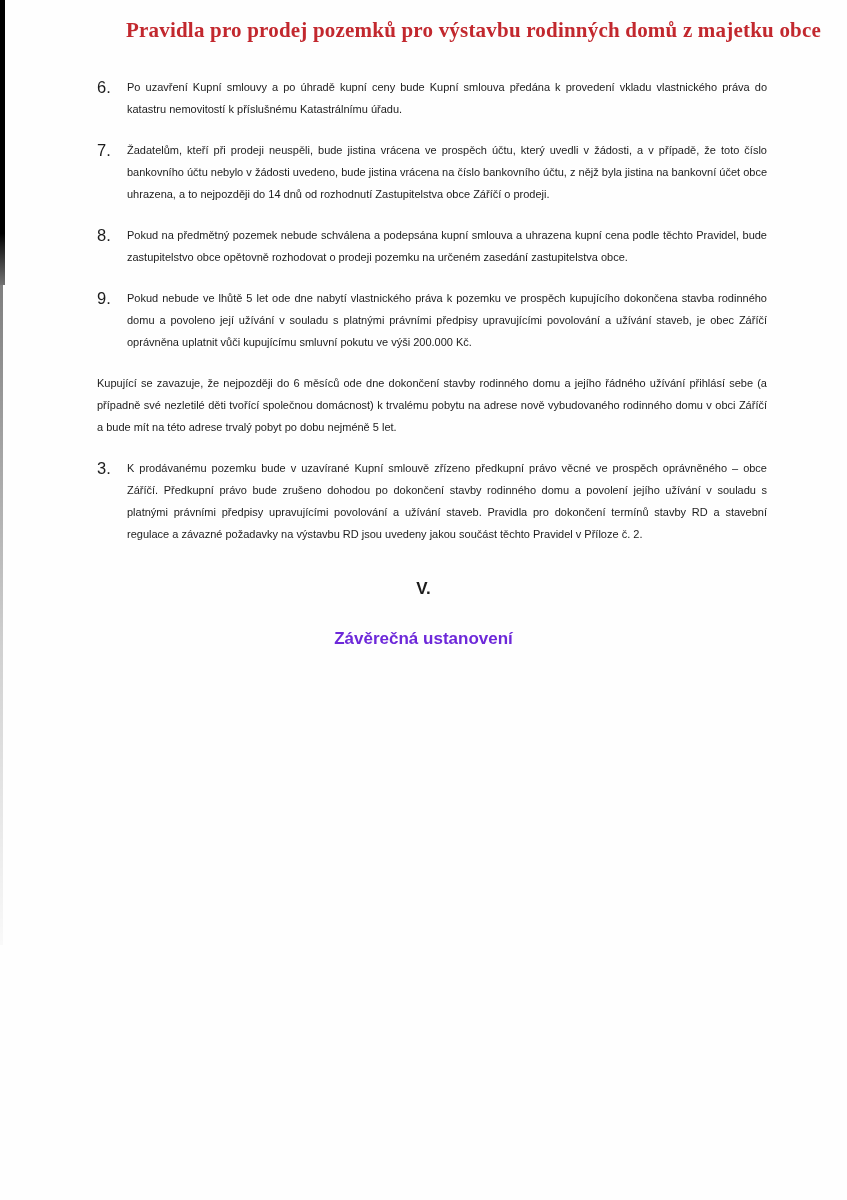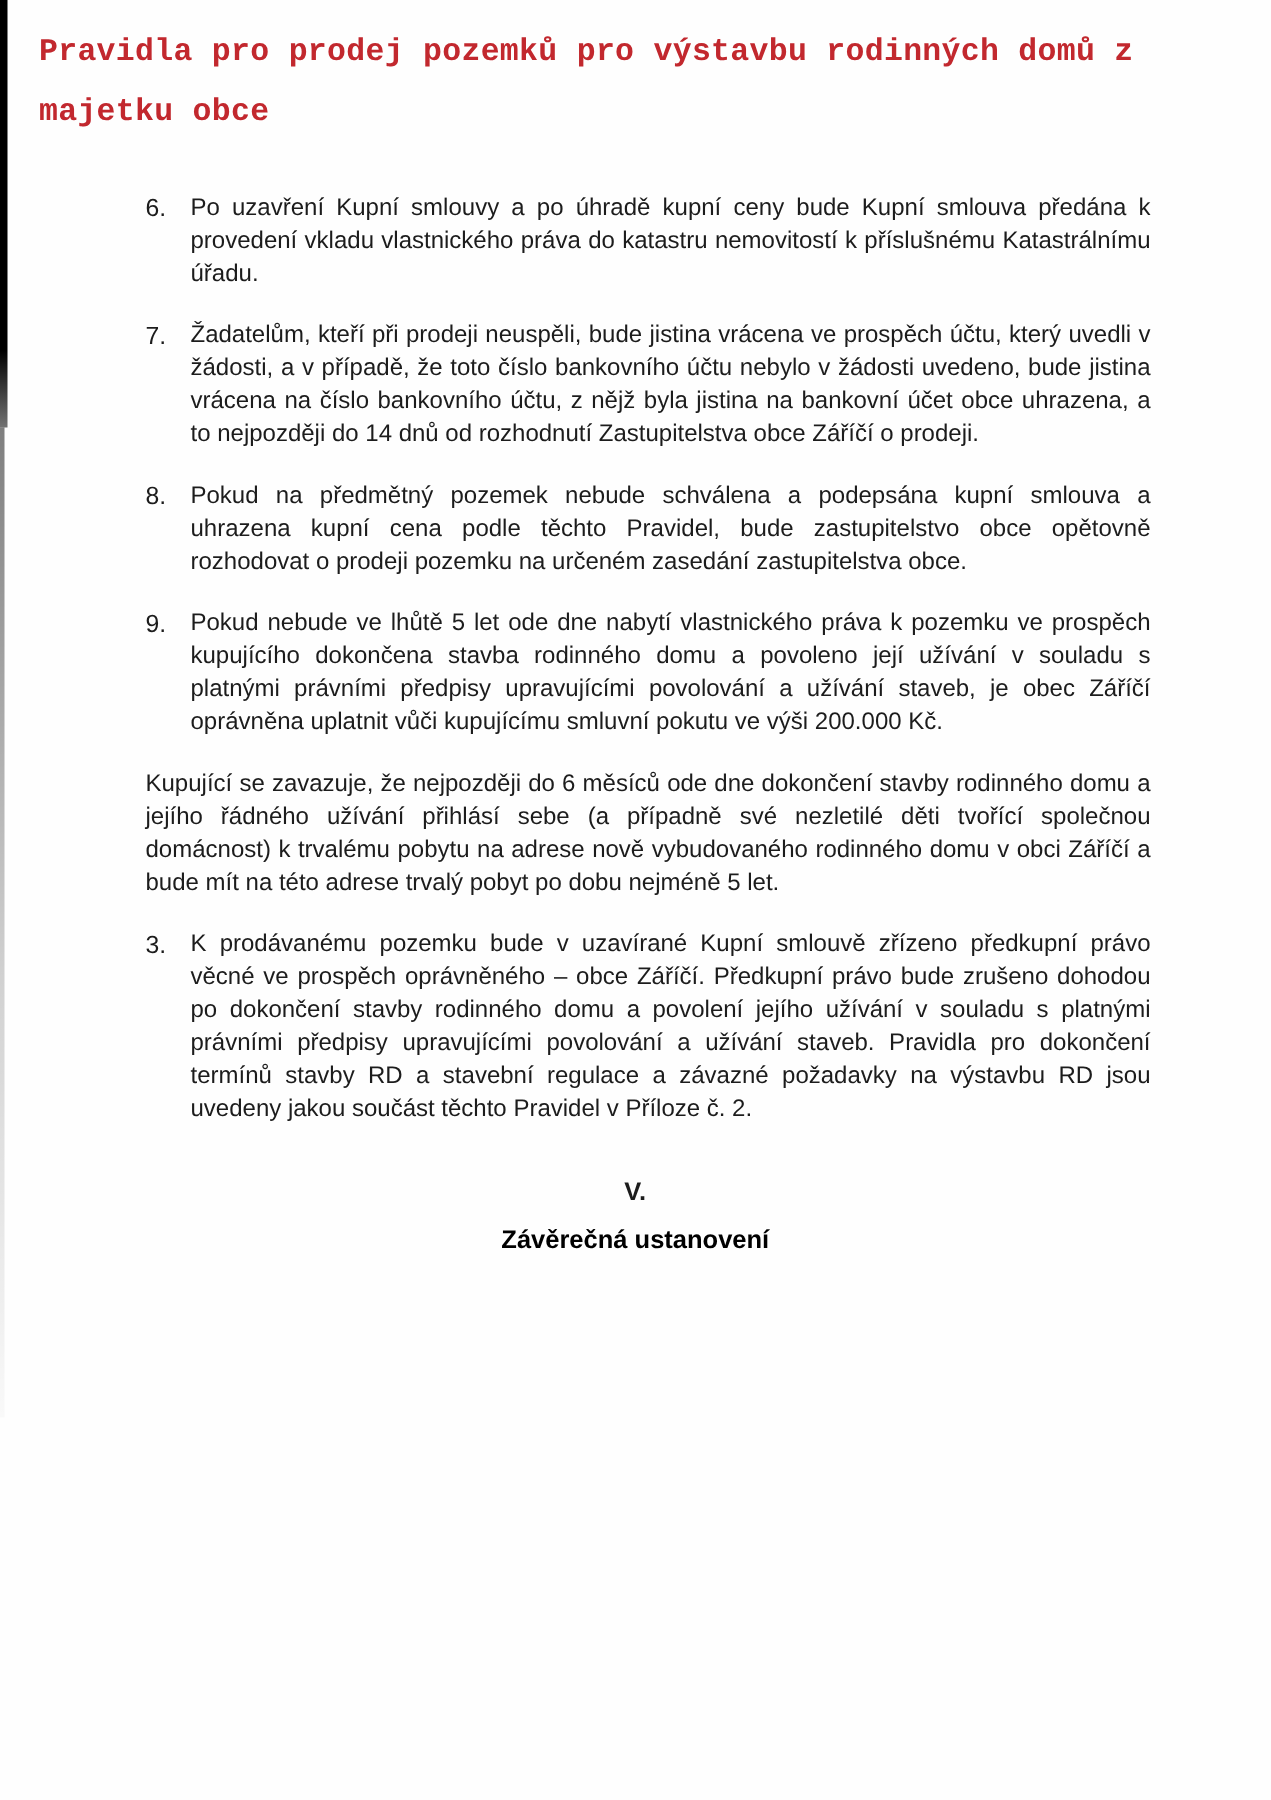--- a/index.html
+++ b/index.html
@@ -31,25 +31,25 @@
   .scan-edge-bottom {
     position: absolute;
     left: 0;
     top: 285px;
     width: 3px;
     height: 660px;
     background: linear-gradient(to bottom, rgba(0,0,0,0.5) 0%, rgba(0,0,0,0.18) 55%, rgba(0,0,0,0.02) 100%);
   }
   .doc-title {
     margin: 16px 26px 0 26px;
-    text-align: left;
-    font-family: Liberation Mono, monospace;
+    text-align: right;
+    font-family: Liberation Serif, serif;
     font-weight: bold;
     font-size: 21px;
-    line-height: 40px;
+    line-height: 28px;
     color: #c2282e;
     letter-spacing: 0.2px;
   }
   .list {
     margin: 32px 80px 0 97px;
   }
   .item {
     display: flex;
     margin-bottom: 19px;
   }
@@ -60,43 +60,43 @@
     line-height: 22px;
     color: #1c1c1c;
   }
   .paras {
     flex: 1;
     min-width: 0;
   }
   .para {
     margin: 0 0 19px 0;
     text-align: justify;
-    font-size: 16px;
+    font-size: 11px;
     line-height: 22px;
     color: #1c1c1c;
   }
   .para:last-child {
     margin-bottom: 0;
   }
   .closing-section {
     margin-top: 33px;
     text-align: center;
   }
   .section-numeral {
     font-weight: bold;
     font-size: 17px;
     line-height: 22px;
     color: #1c1c1c;
   }
   .section-heading {
-    margin-top: 10px;
+    margin-top: 28px;
     font-weight: bold;
     font-size: 17px;
     line-height: 22px;
-    color: #000000;
+    color: #6d28d9;
   }
 </style>
 </head>
 <body>
 
 <div class="page">
 
   <div class="scan-edge-top"></div>
   <div class="scan-edge-bottom"></div>
 

